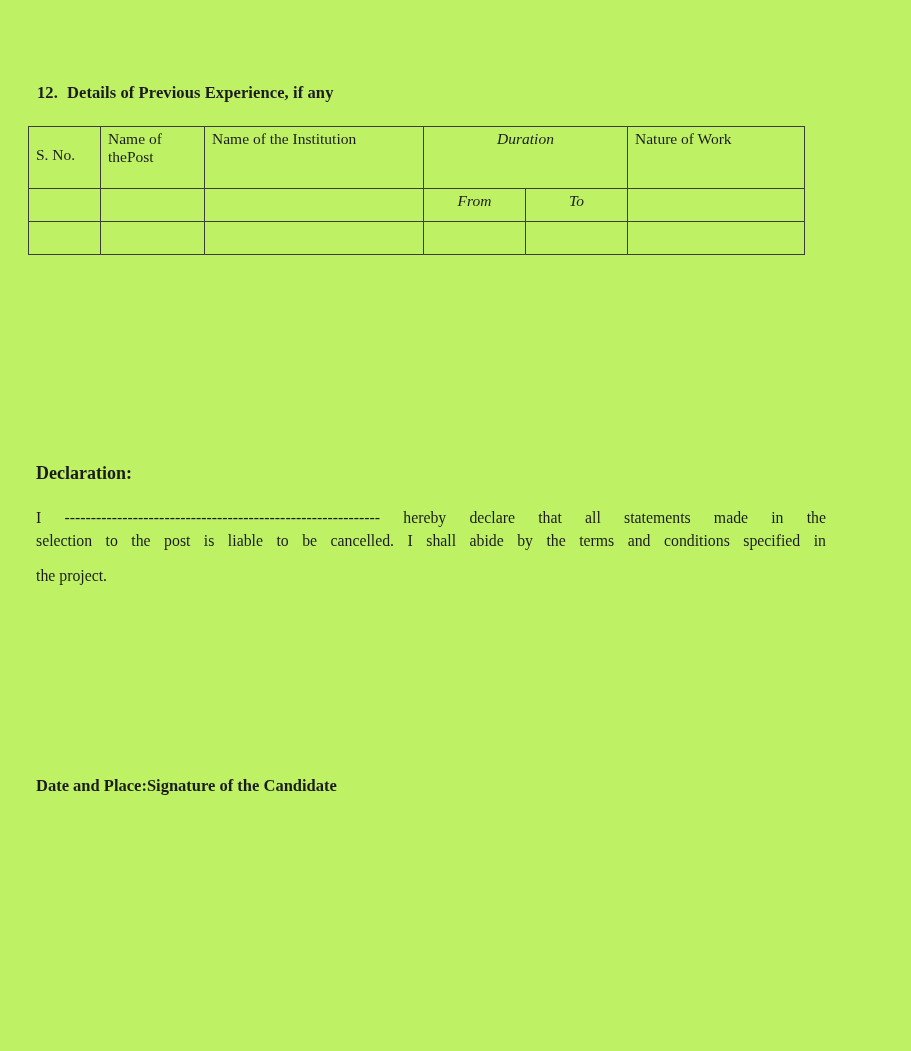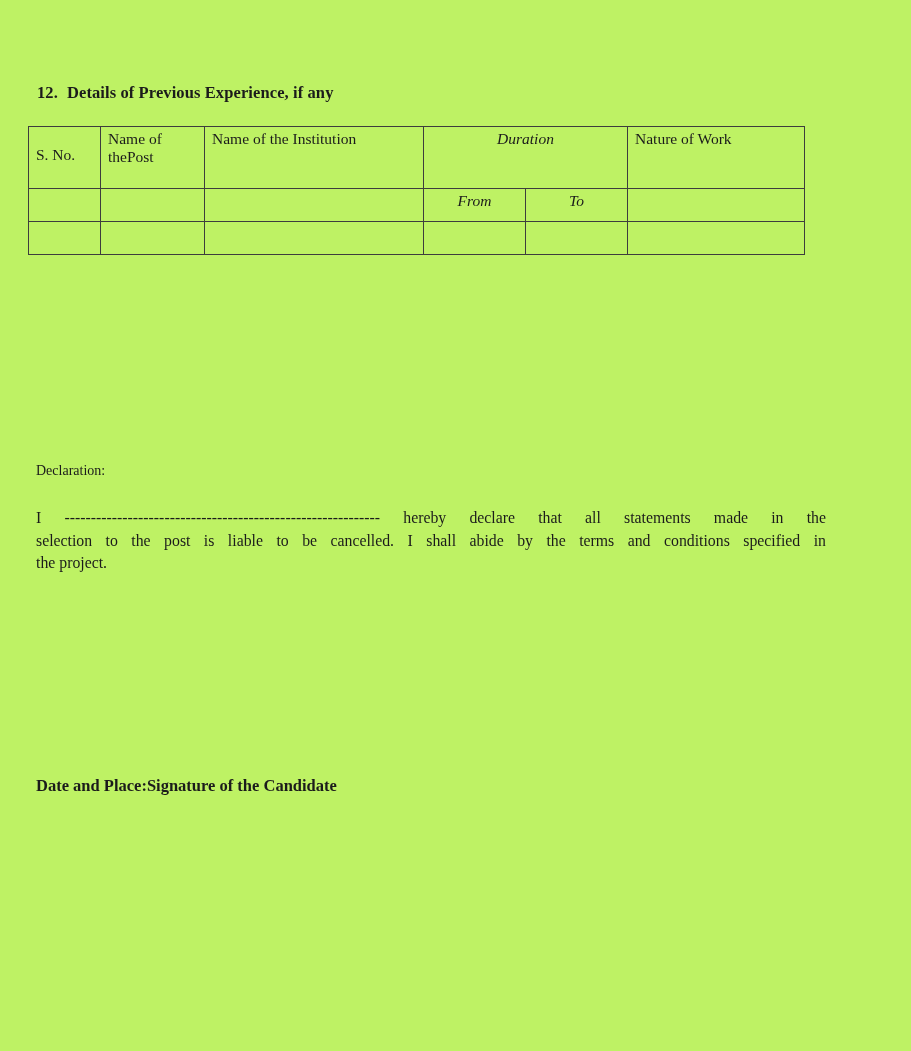--- a/index.html
+++ b/index.html
@@ -48,40 +48,41 @@
     overflow: hidden;
   }
   table.exp-table tr.header-row { height: 62px; }
   table.exp-table tr.body-row   { height: 33px; }
   table.exp-table th.sno { vertical-align: middle; padding-bottom: 8px; font-family: Liberation Serif, serif; }
   table.exp-table .center { text-align: center; font-style: italic; }
   .declaration-heading {
     position: absolute;
     left: 36px;
     top: 463px;
-    font-size: 14px;
-    font-weight: normal;
+    font-size: 18px;
+    font-weight: bold;
   }
   .declaration-body {
     position: absolute;
     left: 36px;
     top: 507px;
     width: 790px;
     font-size: 15.8px;
     line-height: 22.5px;
   }
   .declaration-body .line {
     text-align: justify;
     text-align-last: justify;
     white-space: normal;
     height: 22.5px;
   }
   .declaration-body .line.last {
     text-align: center;
     text-align-last: left;
+    margin-top: 13px;
   }
   .footer-row {
     position: absolute;
     left: 36px;
     top: 776px;
     width: 756px;
     display: flex;
     font-size: 16.5px;
     font-weight: bold;
   }

